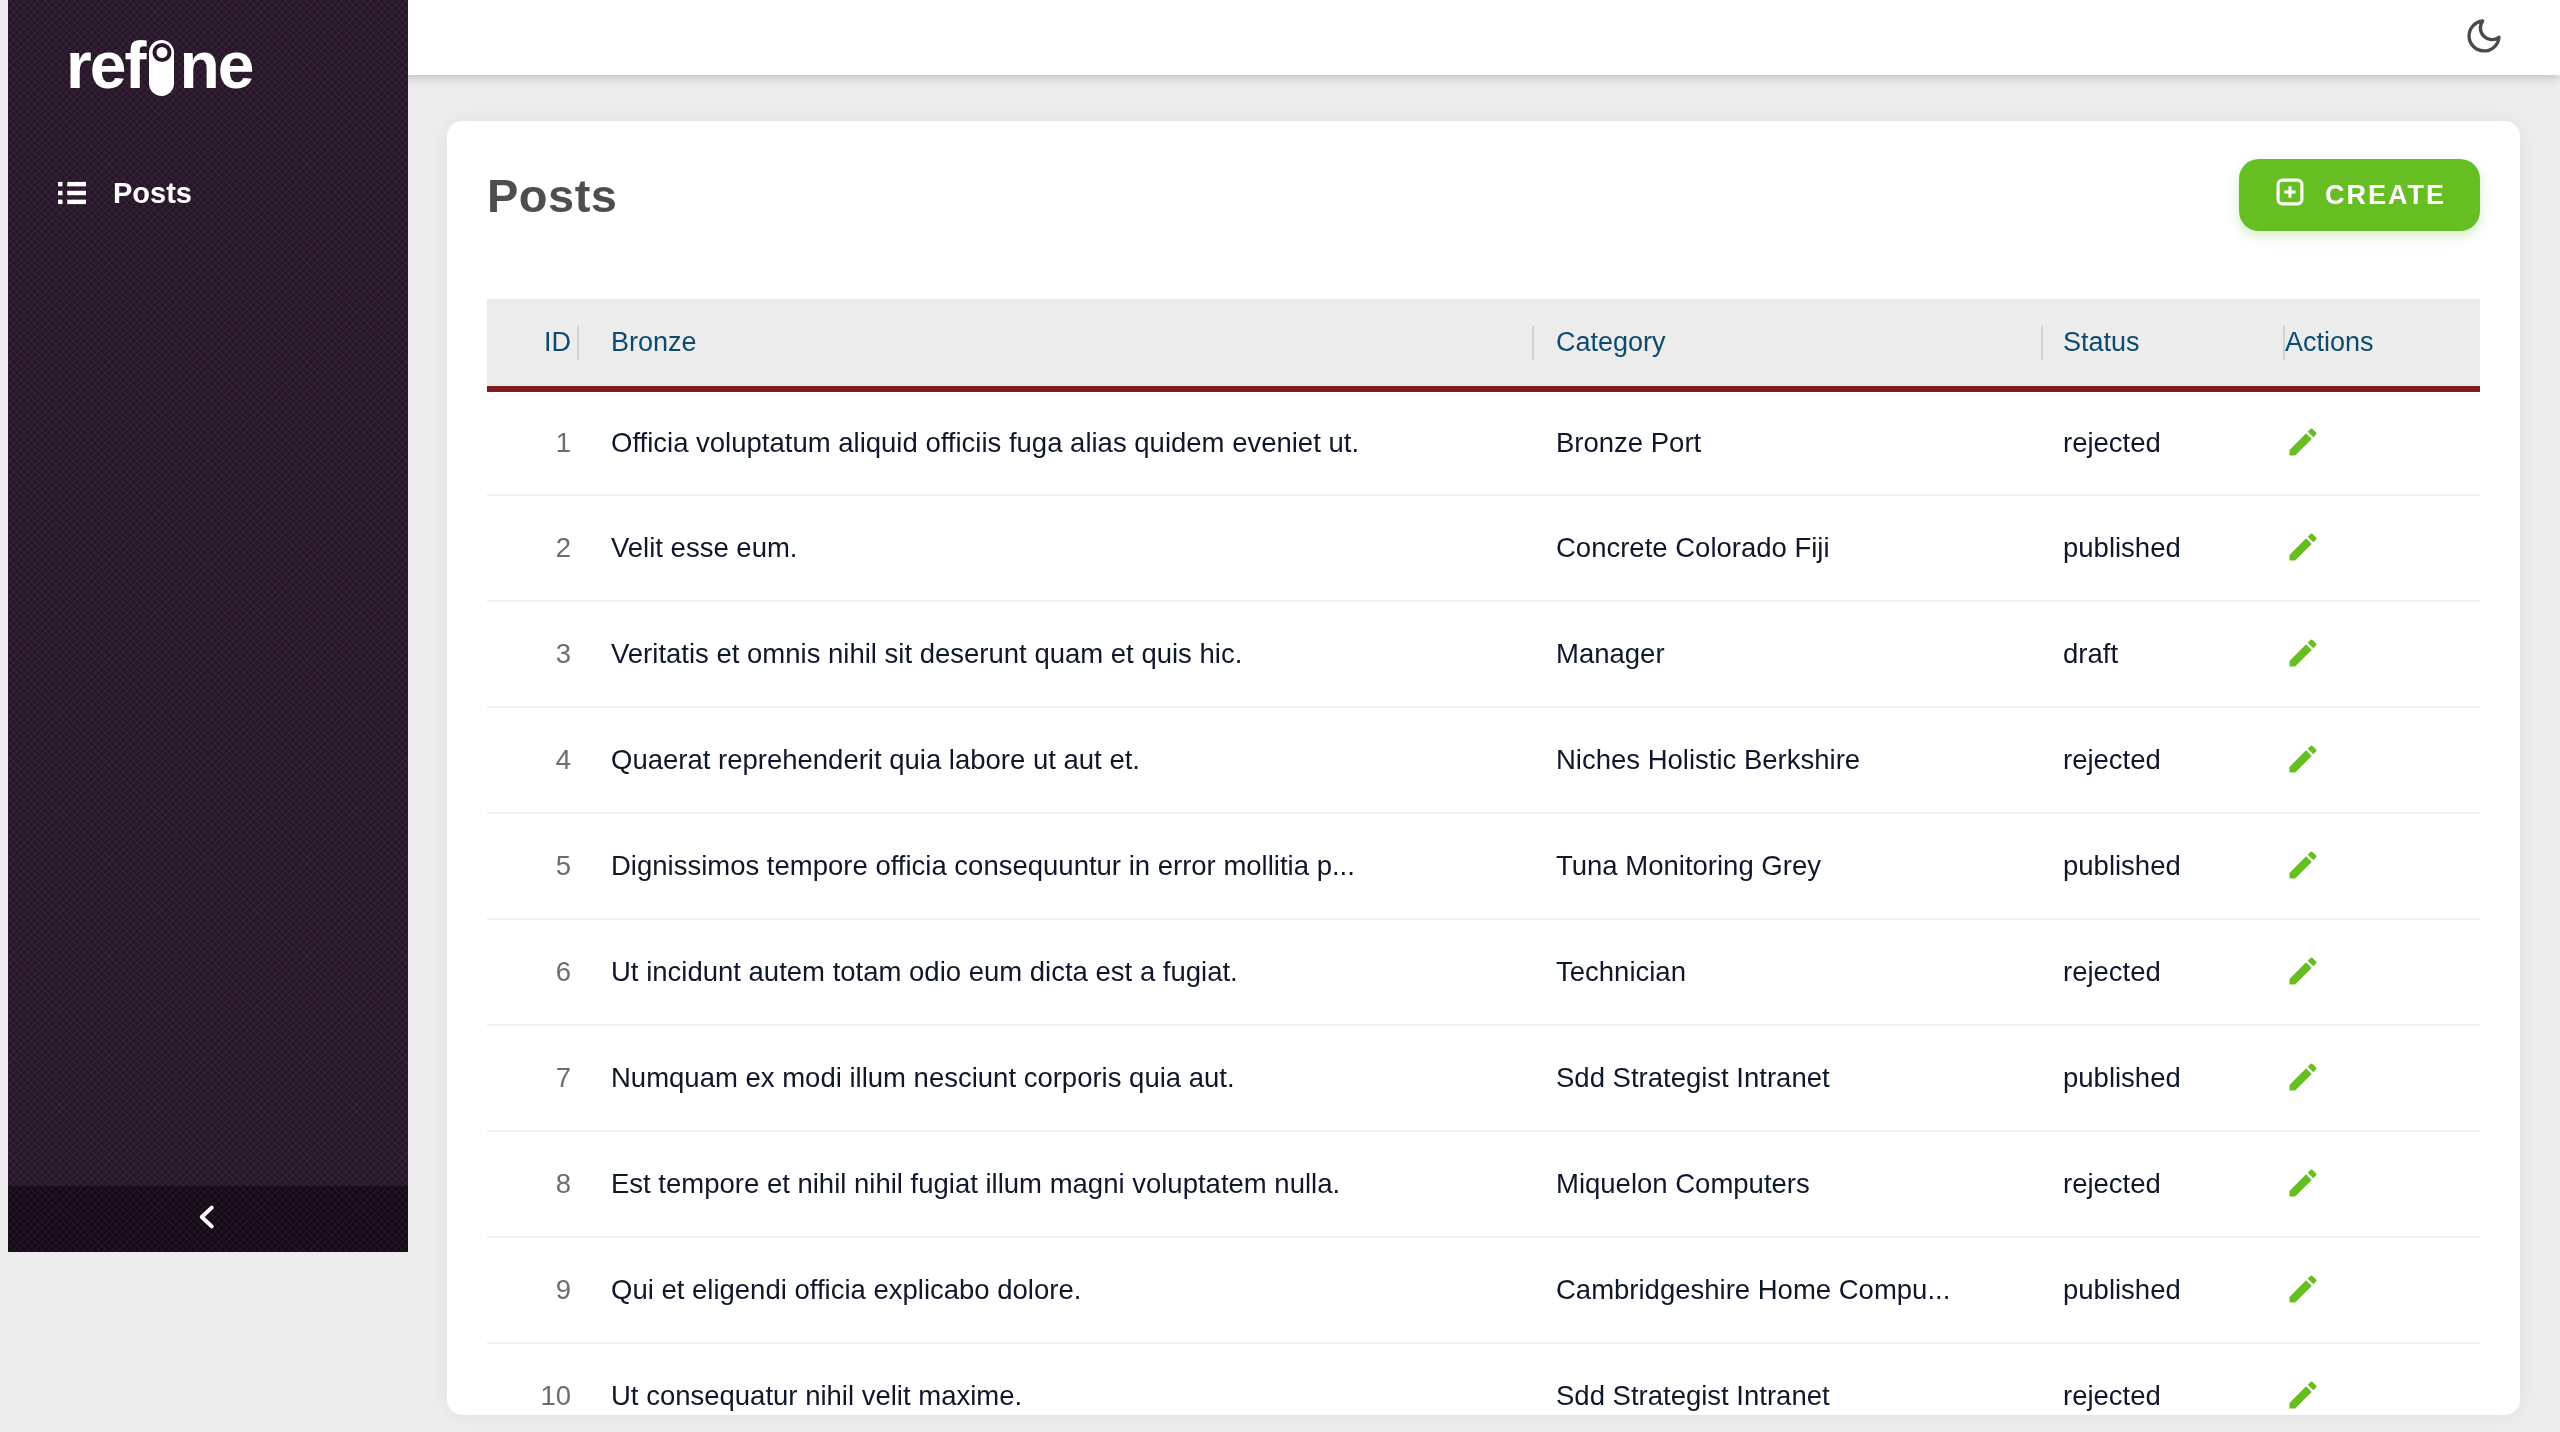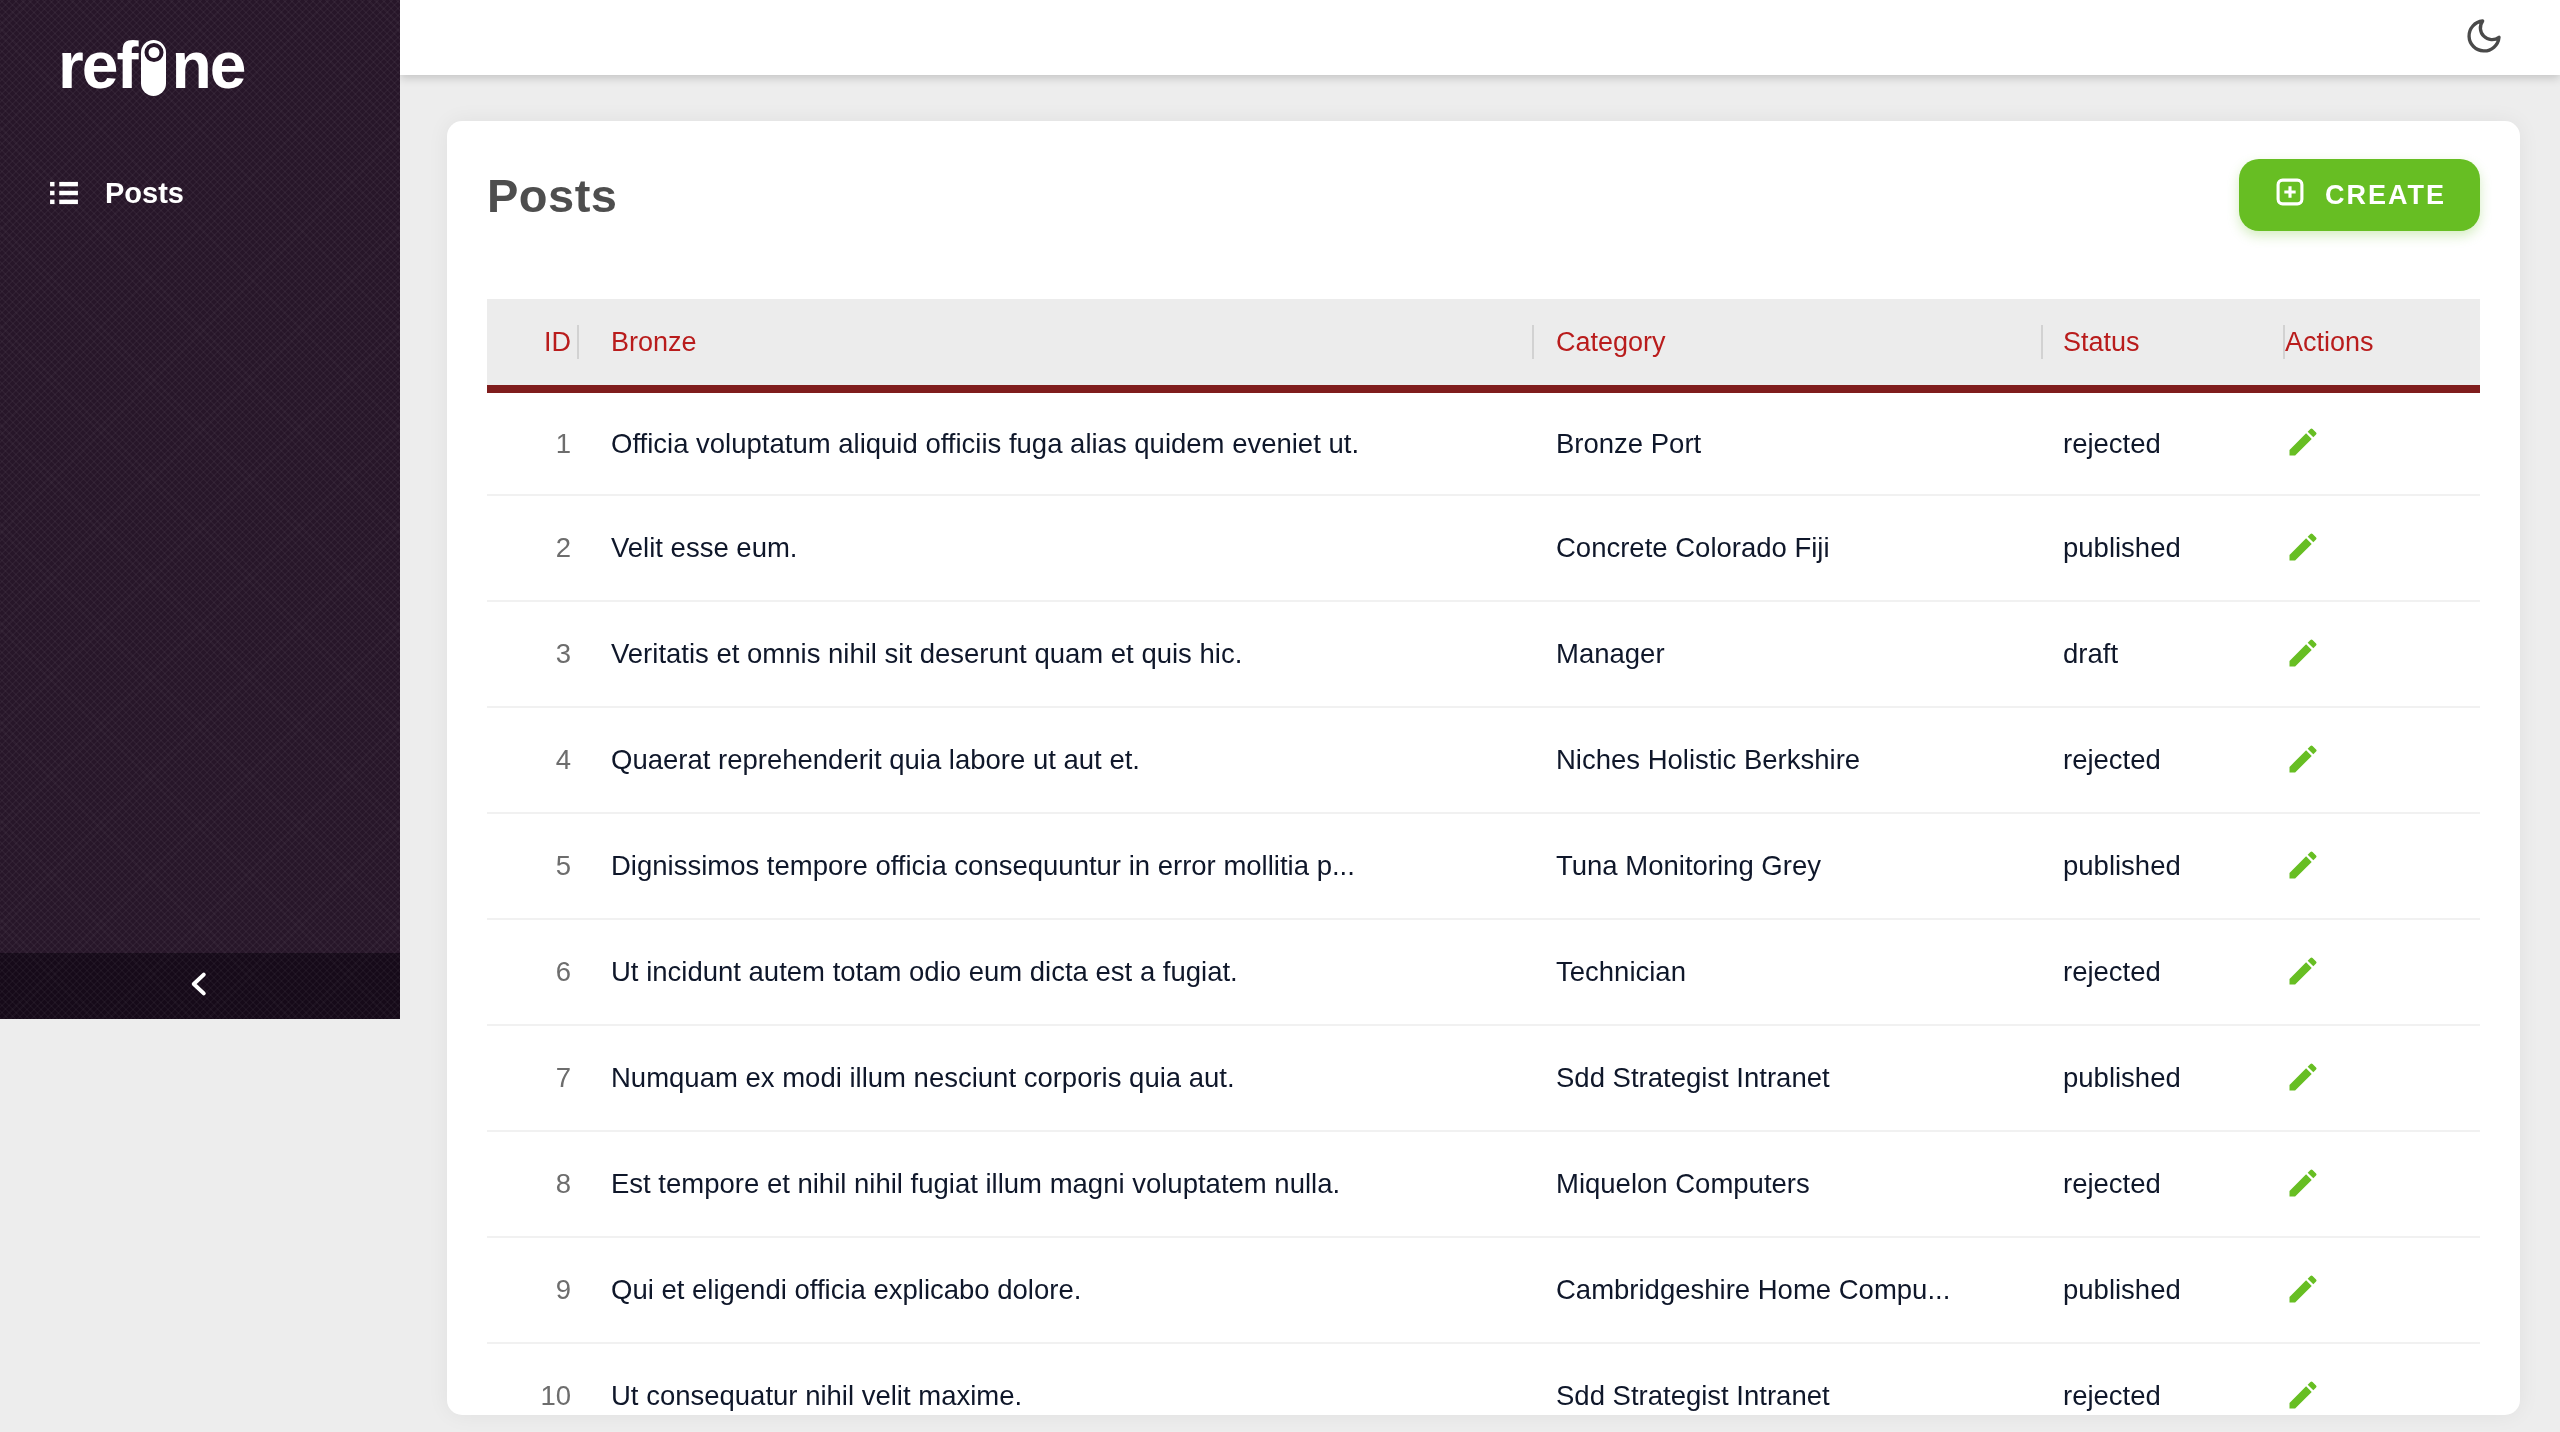--- a/index.html
+++ b/index.html
@@ -5,21 +5,21 @@
   * { box-sizing: border-box; margin: 0; padding: 0; }
   html, body { width: 2560px; height: 1432px; overflow: hidden; }
   body {
     font-family: "Liberation Sans", sans-serif;
     background: #ededed;
     position: relative;
   }
 
   
   .sidebar {
-    position: absolute; left: 0; top: 0; width: 400px; height: 1019px;
+    position: absolute; left: 8px; top: 0; width: 400px; height: 1252px;
     background-color: #271629;
     background-image:
       repeating-linear-gradient(45deg, rgba(255,255,255,0.035) 0 1.5px, transparent 1.5px 5px),
       repeating-linear-gradient(-45deg, rgba(255,255,255,0.035) 0 1.5px, transparent 1.5px 5px);
     z-index: 3;
   }
   .logo-row {
     height: 130px; display: flex; align-items: center; padding-left: 58px;
   }
   .logo {
@@ -74,23 +74,23 @@
     height: 72px; padding: 0 34px; font-size: 27px; font-weight: 600;
     letter-spacing: 2px; display: flex; align-items: center; gap: 18px;
     cursor: pointer; font-family: "Liberation Sans", sans-serif;
     box-shadow: 0 5px 12px rgba(103,190,35,0.28);
   }
 
   
   table { width: 100%; border-collapse: collapse; table-layout: fixed; margin-top: 66px; }
   thead th {
     background: #ececec; height: 90px;
-    font-size: 27px; font-weight: 400; color: #b91c1c;
+    font-size: 27px; font-weight: 400; color: #0c4a6e;
     text-align: left; position: relative; padding: 0 0 0 32px;
-    border-bottom: 8px solid #7f1d1d;
+    border-bottom: 6px solid #7f1d1d;
   }
   thead th:not(:last-child)::after {
     content: ""; position: absolute; right: 0; top: 50%; transform: translateY(-50%);
     width: 2px; height: 34px; background: #d2d2d2;
   }
   .col-id { width: 92px; }
   .col-title { width: 955px; }
   .col-category { width: 509px; }
   .col-status { width: 242px; margin-top: 24px; }
   .col-actions { width: 195px; }

